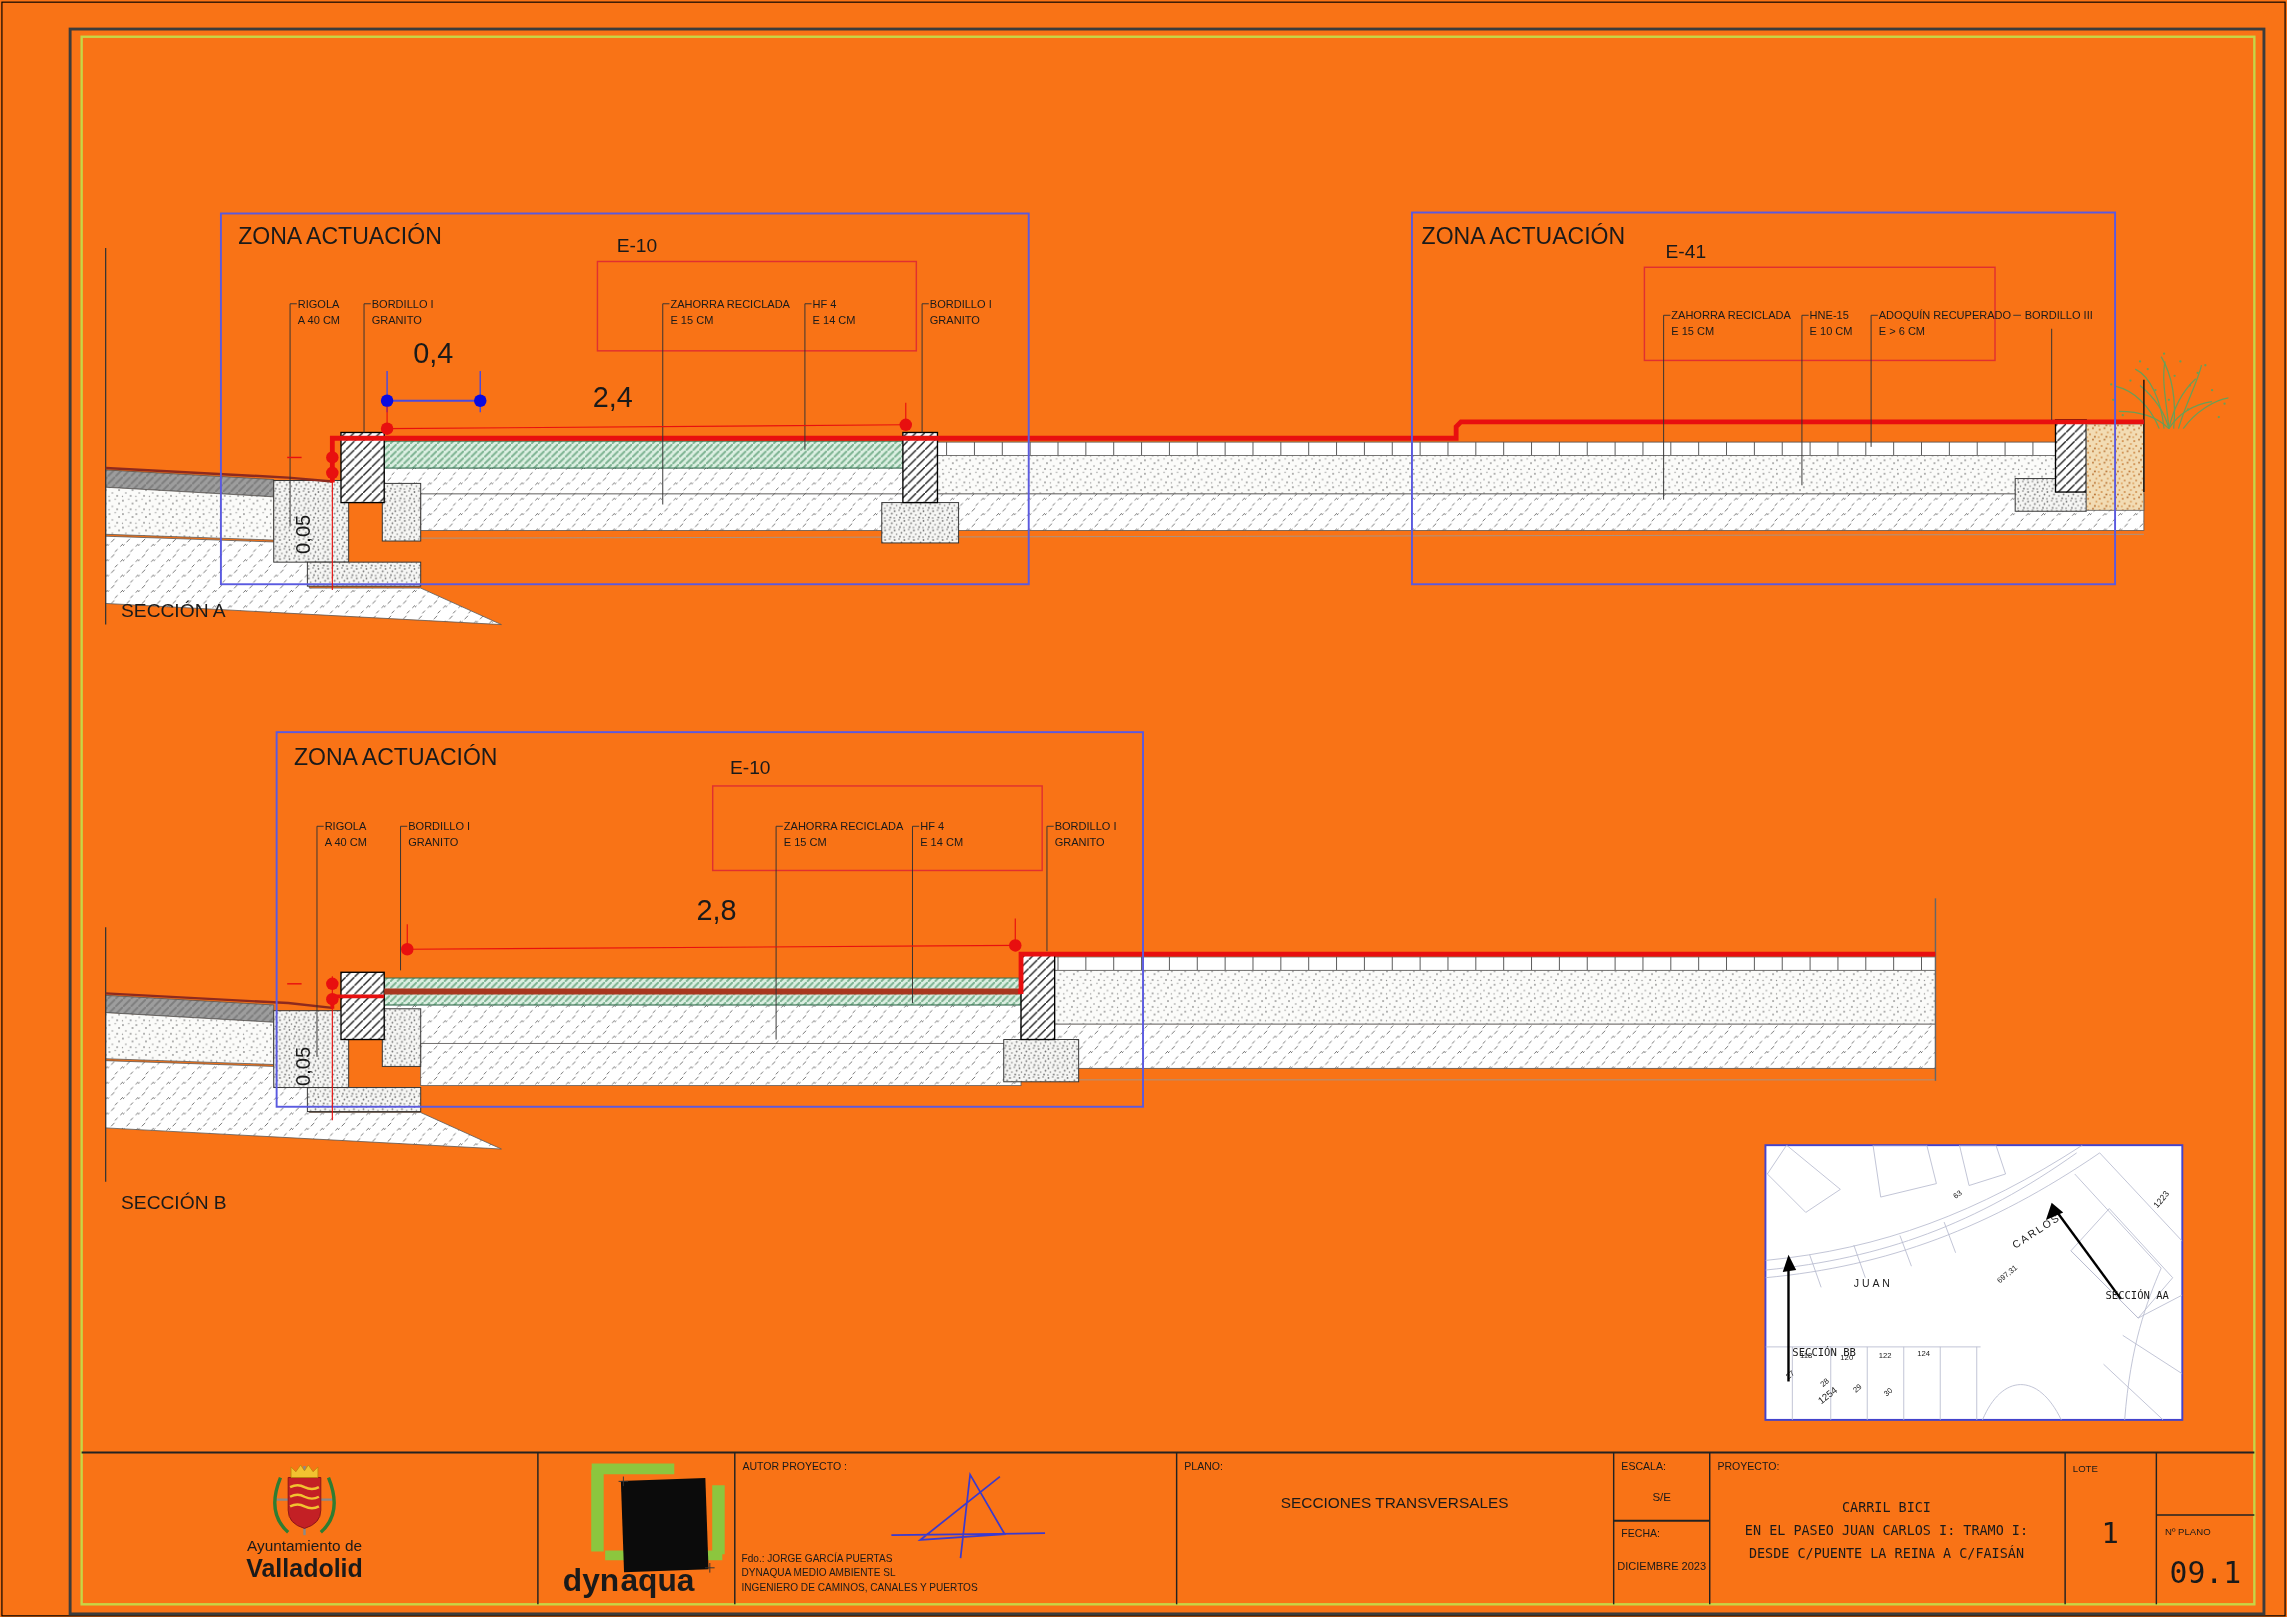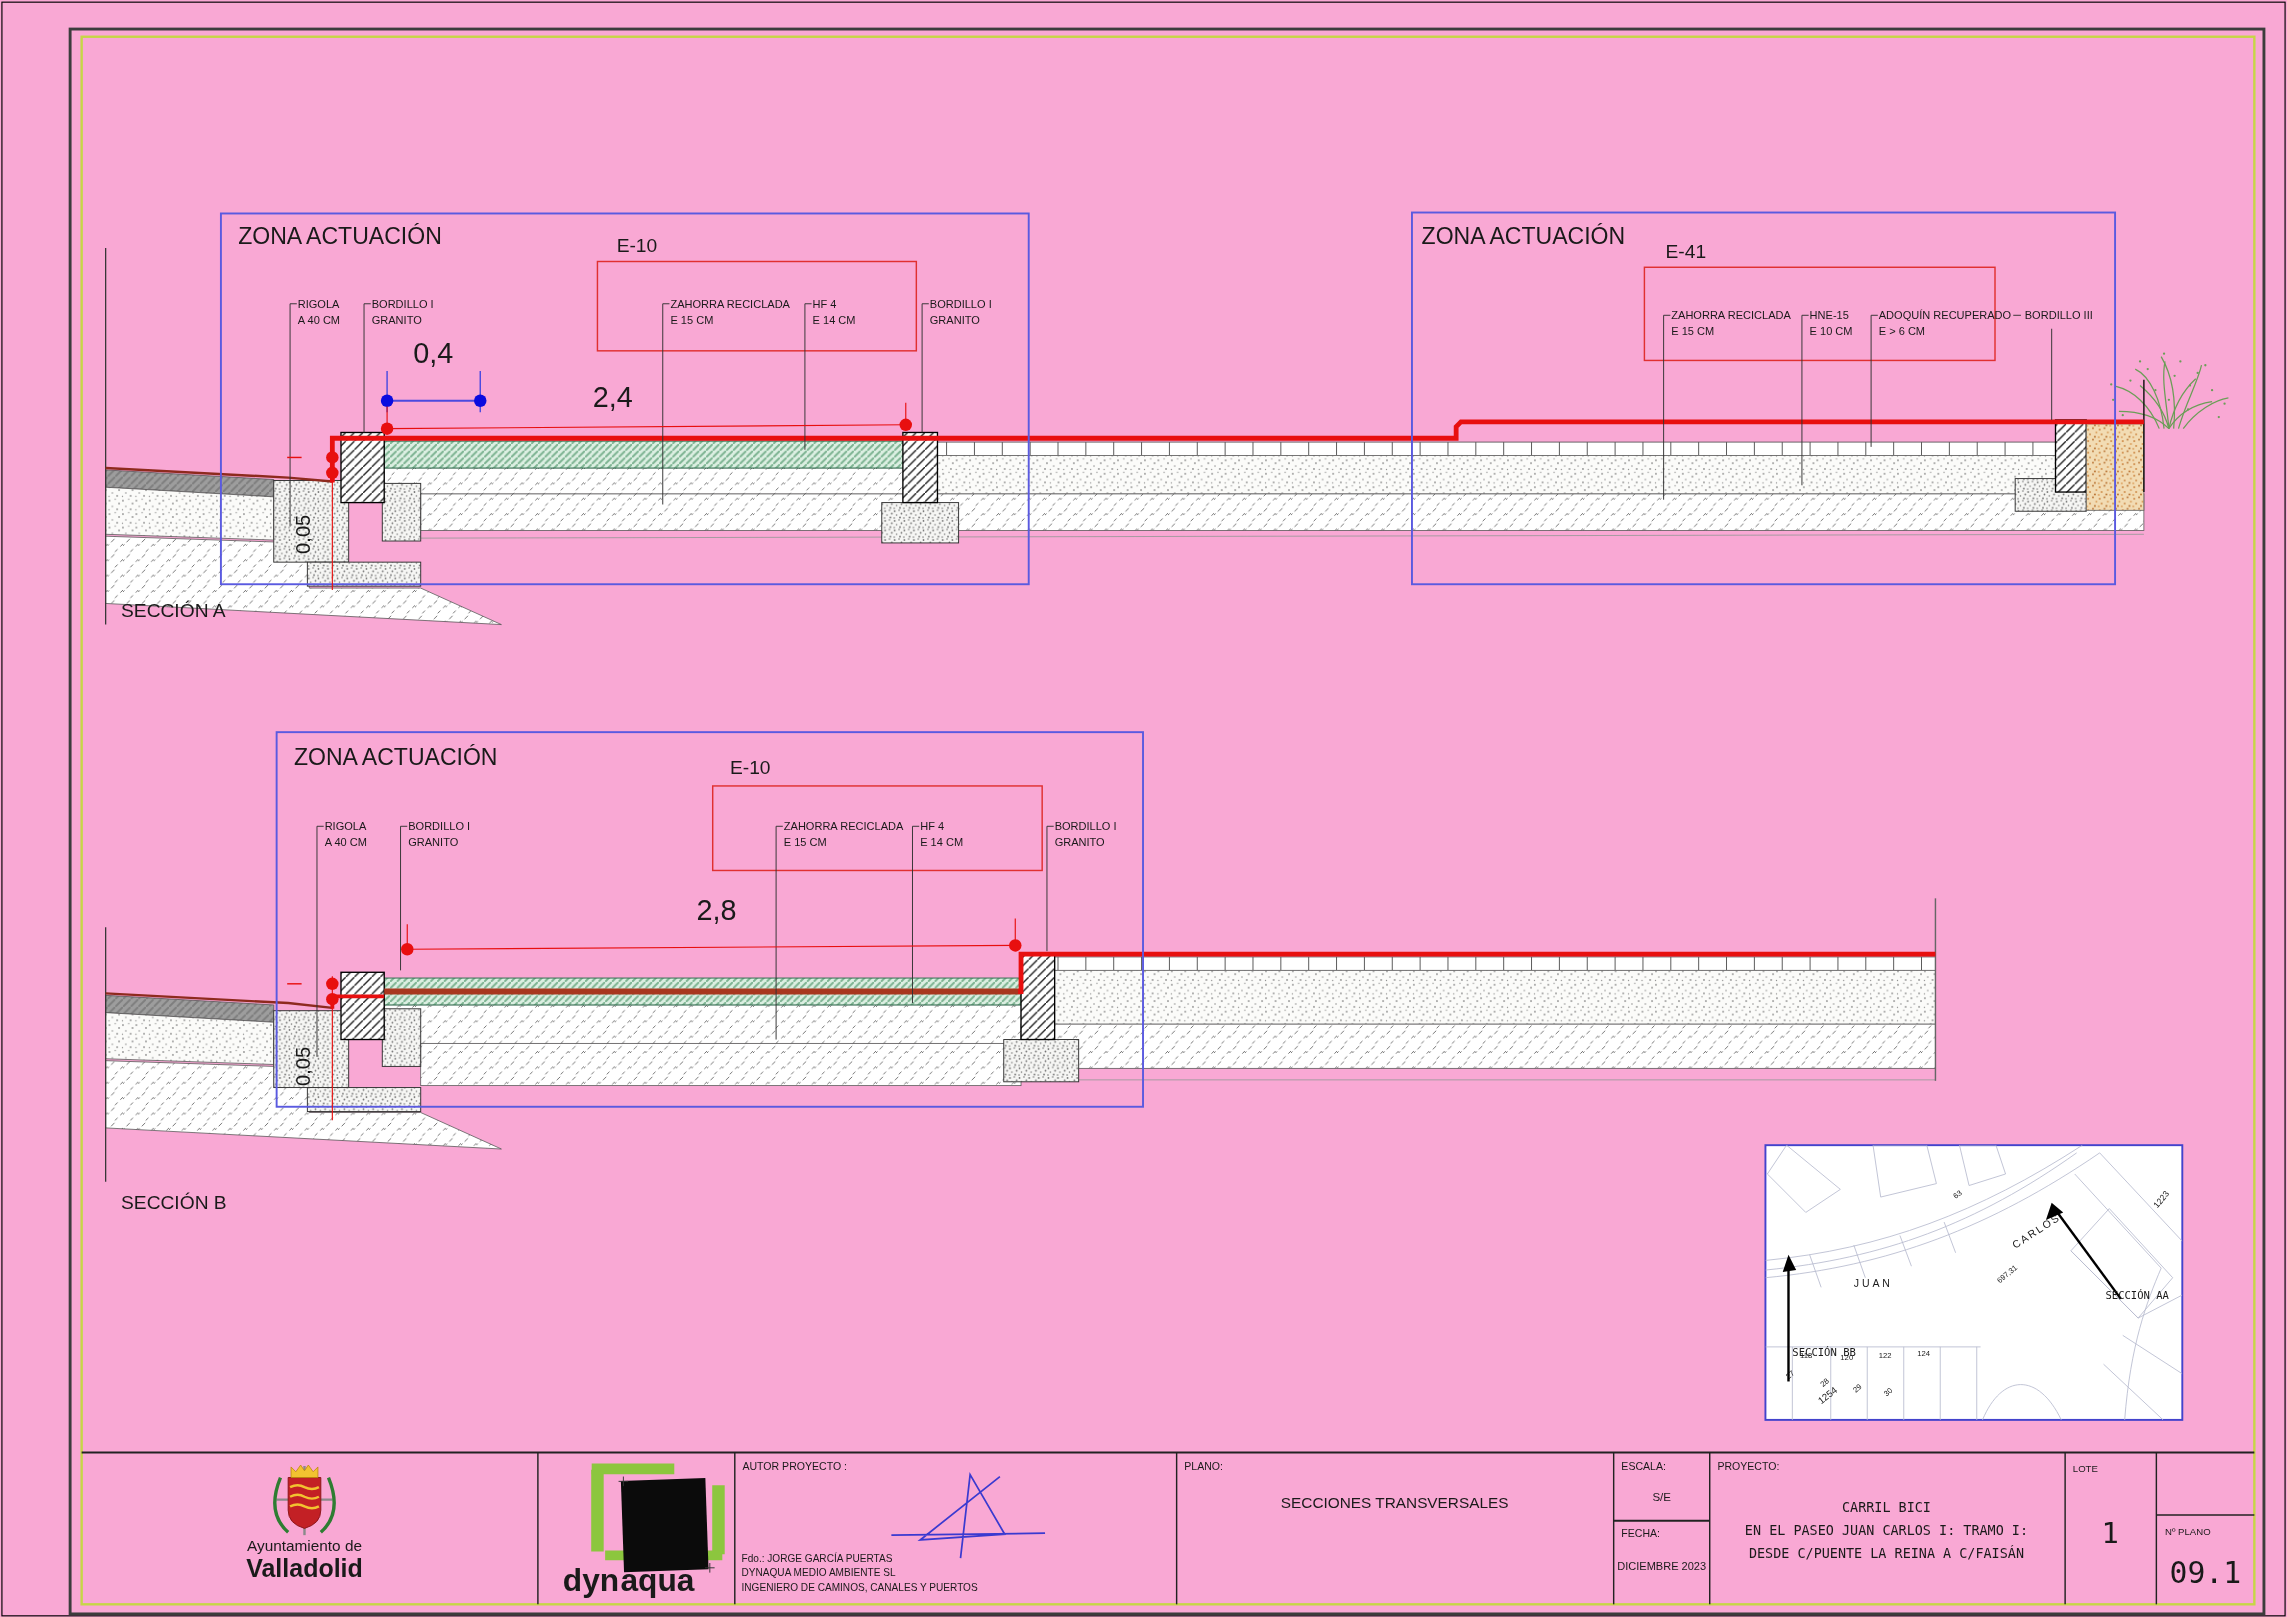--- a/index.html
+++ b/index.html
@@ -1,16 +1,16 @@
 <!DOCTYPE html>
 <html><head>
 <meta charset="utf-8">
 <style>
   html,body{margin:0;padding:0;background:#e8e8e8;}
-  .sheet{position:relative;width:2287px;height:1618px;background:#f9a8d4;font-family:"Liberation Sans",sans-serif;}
+  .sheet{position:relative;width:2287px;height:1618px;background:#f97316;font-family:"Liberation Sans",sans-serif;}
   svg text{fill:#1a1a1a;}
   .mono{font-family:"DejaVu Sans Mono",monospace;}
 </style>
 </head>
 <body>
 
 <div class="sheet">
 <svg width="2287" height="1618" viewBox="0 0 2381 1684">
   <defs>
     <pattern id="pStipple" width="14" height="14" patternUnits="userSpaceOnUse">

